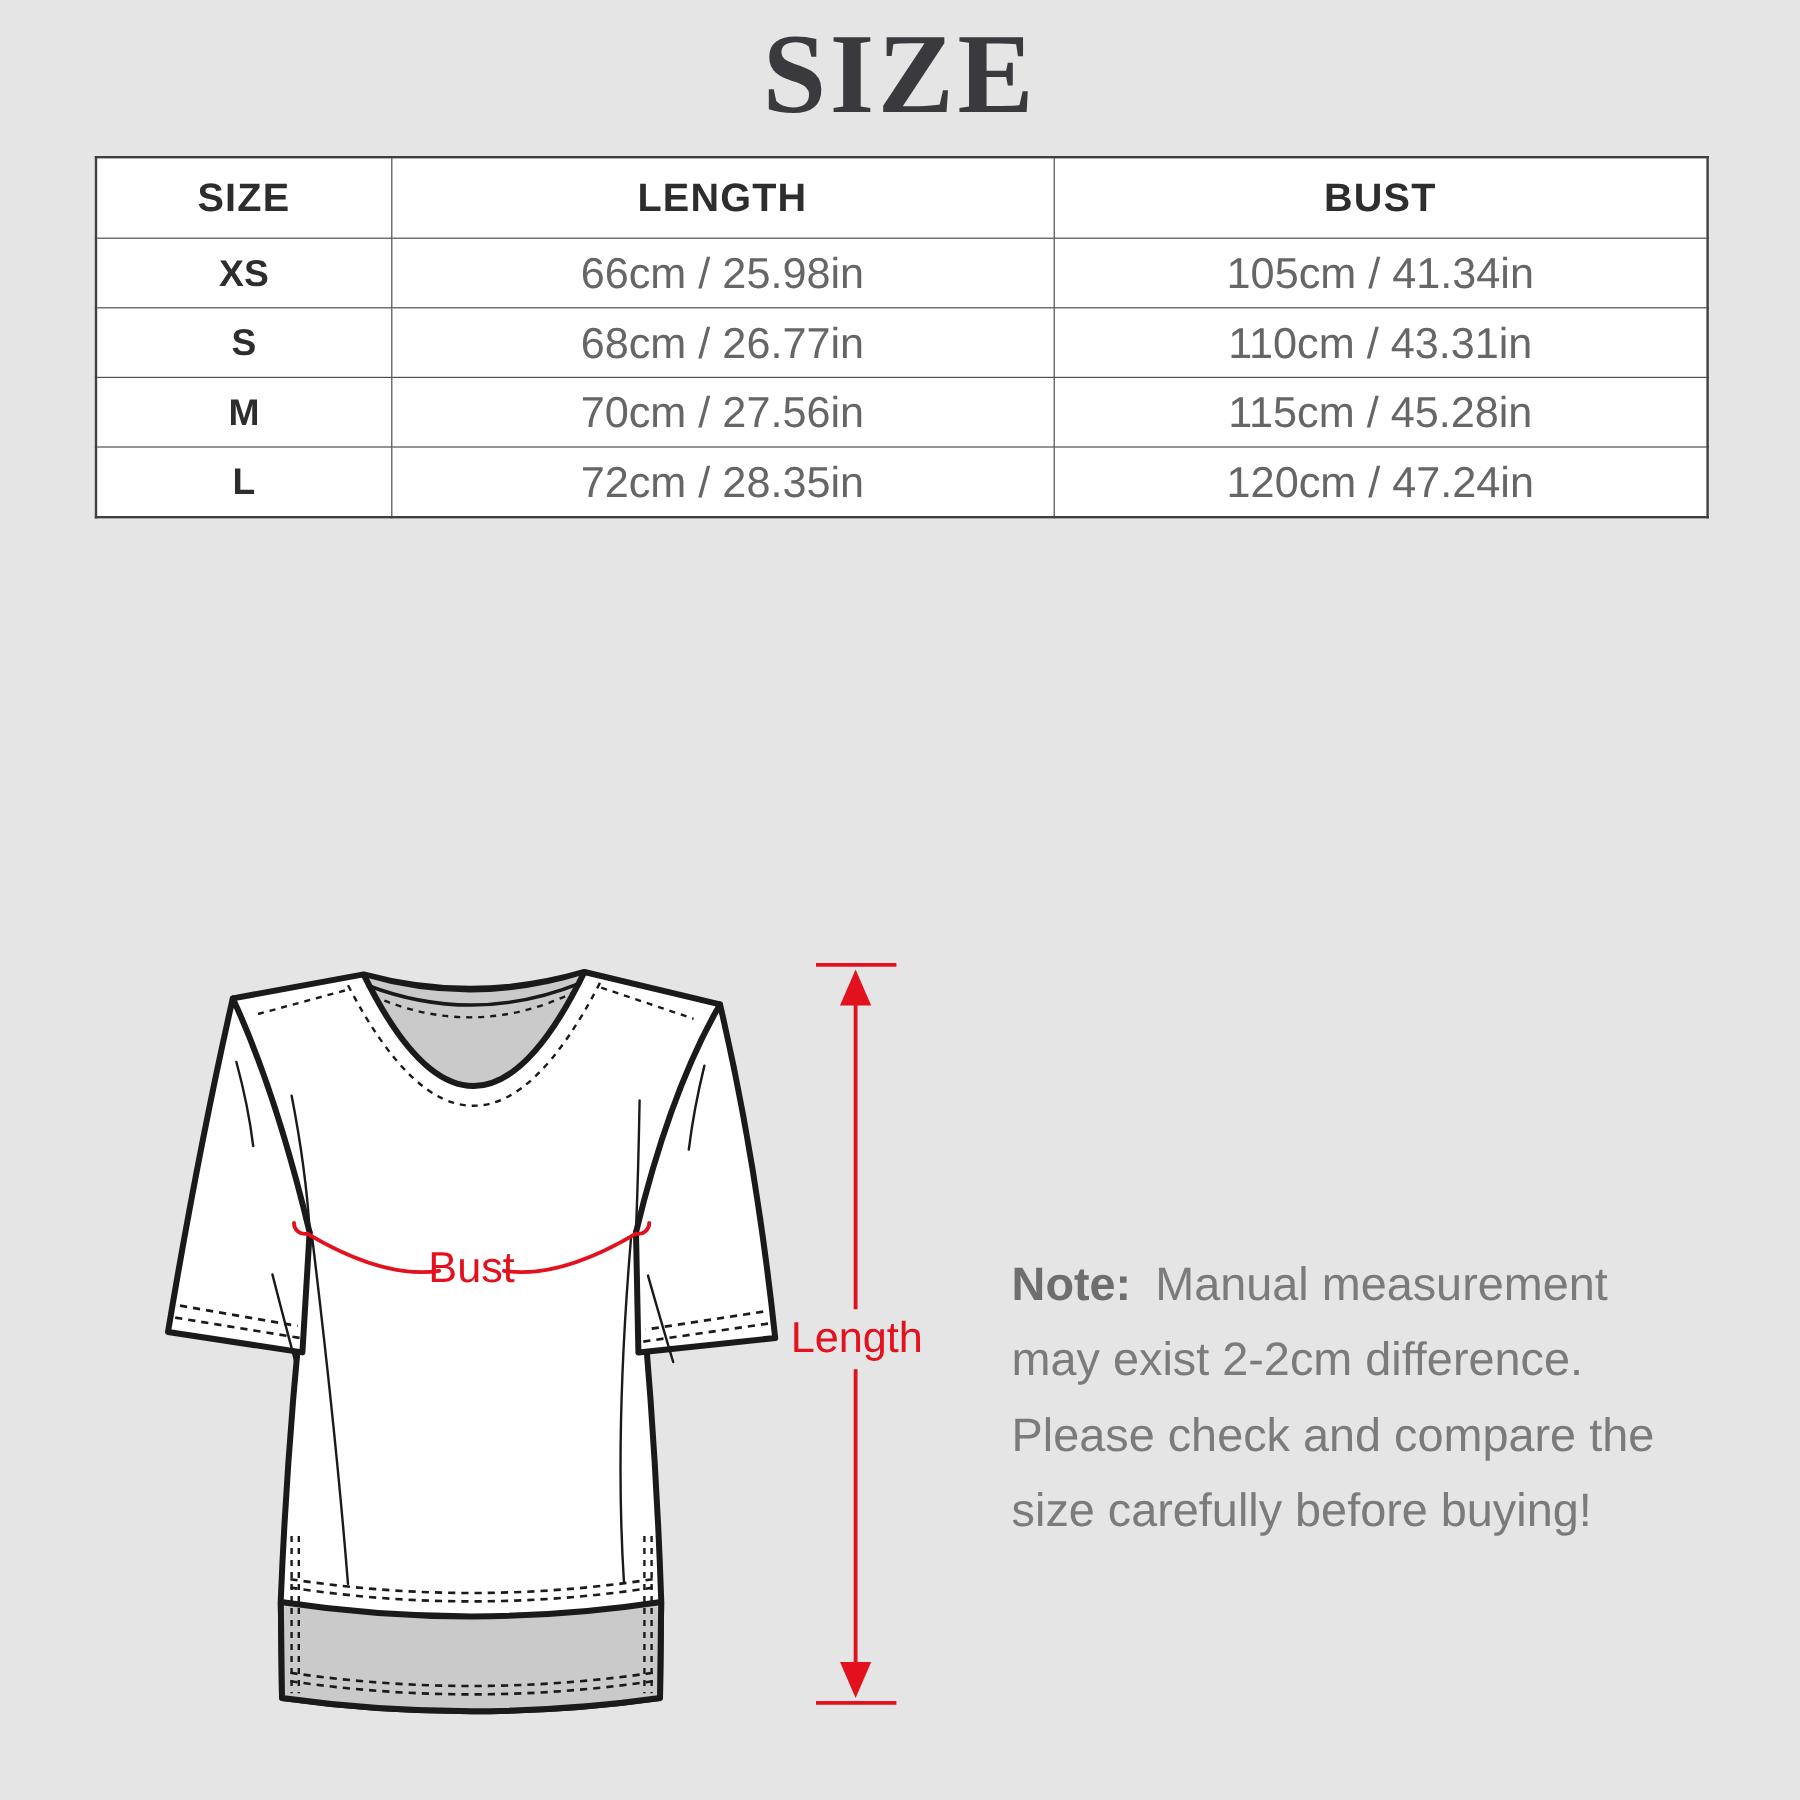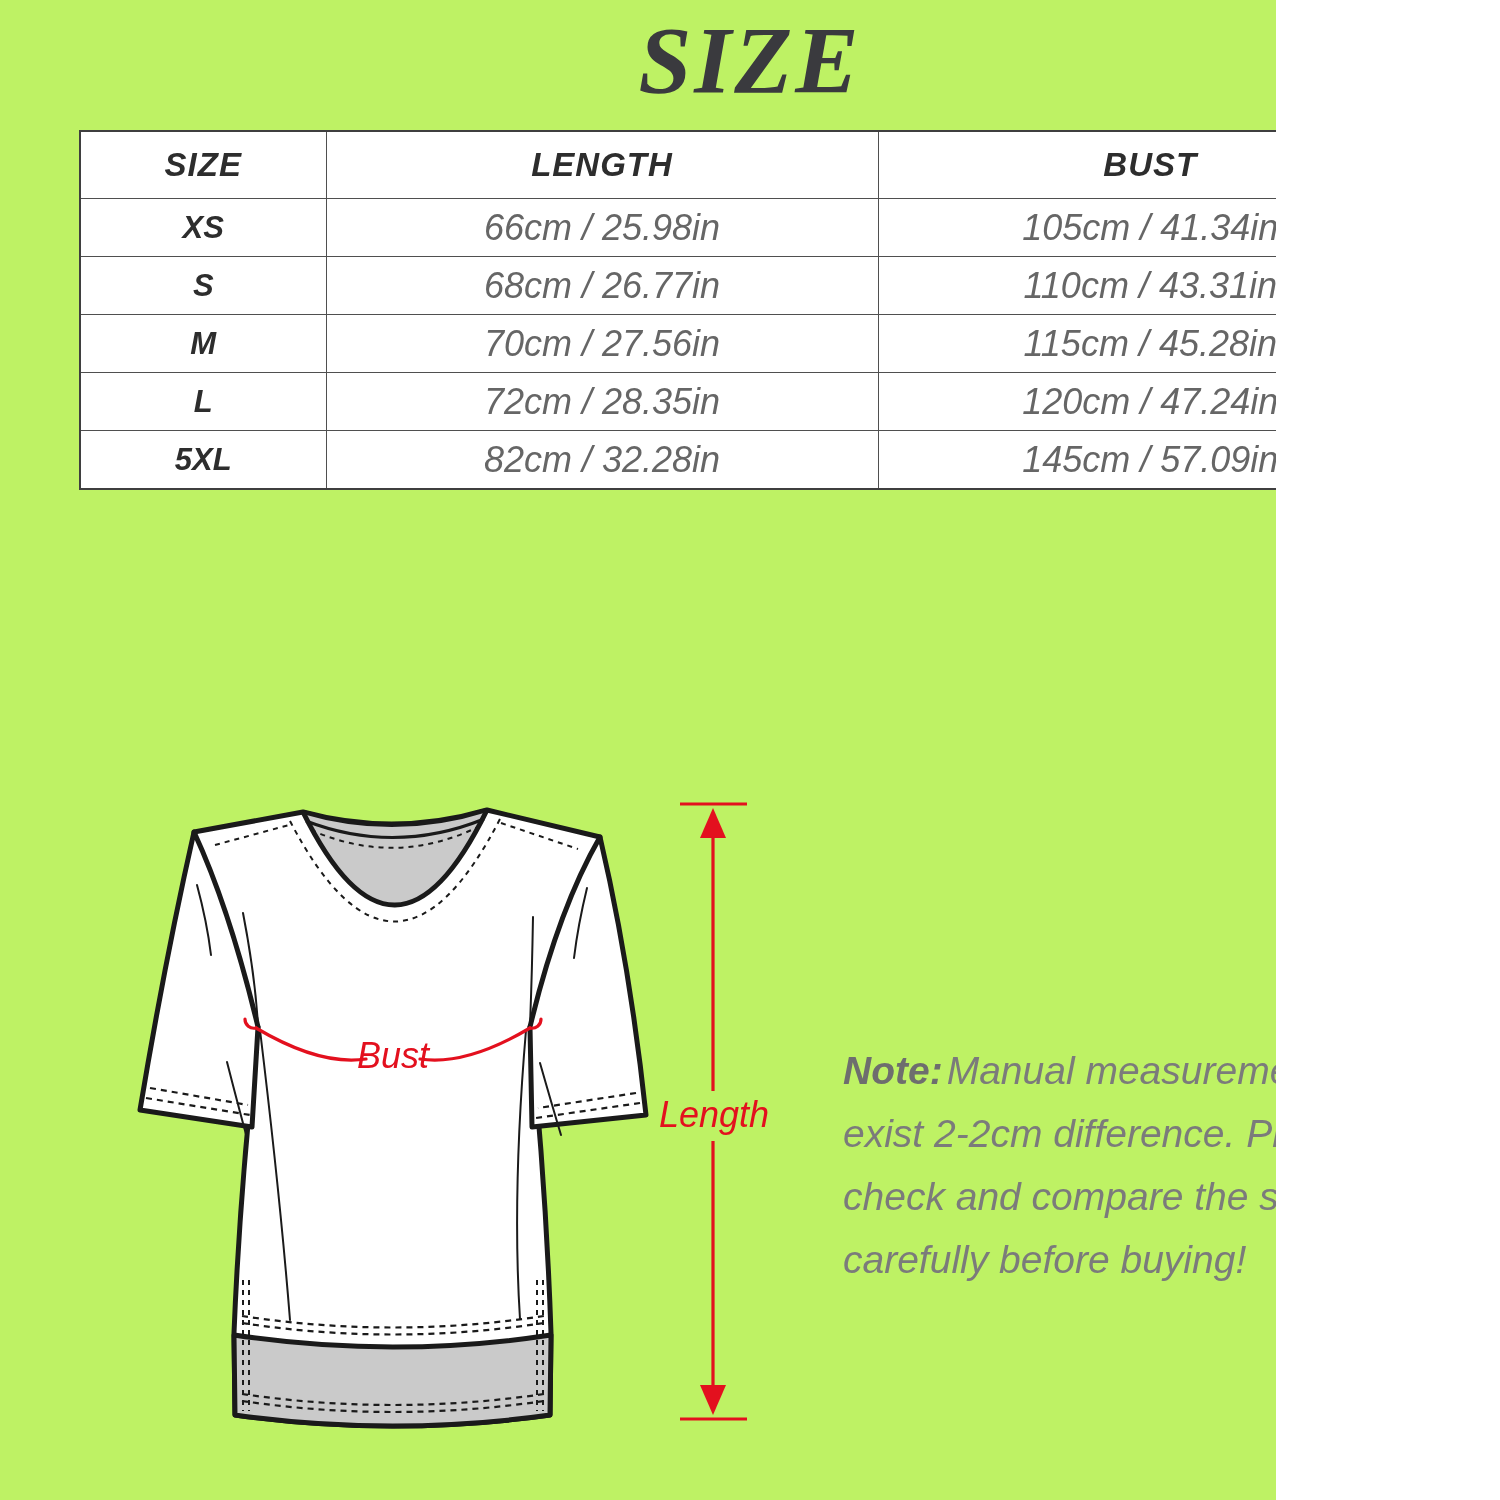--- a/index.html
+++ b/index.html
@@ -1,19 +1,18 @@
 <!DOCTYPE html>
 <html><head>
 <meta charset="utf-8">
 <style>
   html,body{margin:0;padding:0;background:#ffffff;}
   .page{
-    position:relative;width:1276px;height:1500px;background:#bef264;overflow:hidden;
+    position:relative;width:1500px;height:1500px;background:#e5e5e5;overflow:hidden;
     font-family:"Liberation Sans", sans-serif;
-    font-style:italic;
   }
   .page-title{
     position:absolute;top:14px;left:0;width:1500px;margin:0;
     text-align:center;font-family:"Liberation Serif", serif;font-weight:700;
     font-size:95px;line-height:1;color:#3a3a3e;letter-spacing:3px;
   }
   table.size-table{
     position:absolute;left:79px;top:130px;width:1343px;
     border-collapse:collapse;table-layout:fixed;background:#ffffff;
     border:2px solid #3f3f3f;
@@ -25,21 +24,21 @@
     height:66px;font-size:33px;font-weight:700;color:#2d2d2d;letter-spacing:1px;
   }
   table.size-table tbody td{height:57px;text-align:center;}
   td.size-cell{font-size:31px;font-weight:700;color:#2d2d2d;}
   td.val-cell{font-size:36px;font-weight:400;color:#666666;}
   .diagram-wrap{position:absolute;left:80px;top:775px;width:720px;height:700px;}
   .note-block{
     position:absolute;left:843px;top:1000px;width:570px;
     font-size:39px;line-height:63px;color:#7b7b7b;
   }
-  .note-label{font-weight:700;color:#6e6e6e;margin-right:4px;}
+  .note-label{font-weight:700;color:#6e6e6e;margin-right:20px;}
   .red-label{
     font-family:"Liberation Sans", sans-serif;font-size:36px;fill:#e3101e;
   }
 </style>
 </head>
 <body>
 
 <div class="page">
 
   <h1 class="page-title">SIZE</h1>
@@ -70,25 +69,20 @@
       </tr>
       <tr>
         <td class="size-cell">M</td>
         <td class="val-cell">70cm / 27.56in</td>
         <td class="val-cell">115cm / 45.28in</td>
       </tr>
       <tr>
         <td class="size-cell">L</td>
         <td class="val-cell">72cm / 28.35in</td>
         <td class="val-cell">120cm / 47.24in</td>
-      </tr>
-      <tr>
-        <td class="size-cell">5XL</td>
-        <td class="val-cell">82cm / 32.28in</td>
-        <td class="val-cell">145cm / 57.09in</td>
       </tr>
     </tbody>
   </table>
 
   <div class="diagram-wrap">
     <svg width="720" height="700" viewBox="0 0 720 700">
 
       <g>
         <path d="M114,57 L223,37 Q315,62 407,35 L520,62
                  Q512,160 450,252 Q466,410 471,558 L470,640

